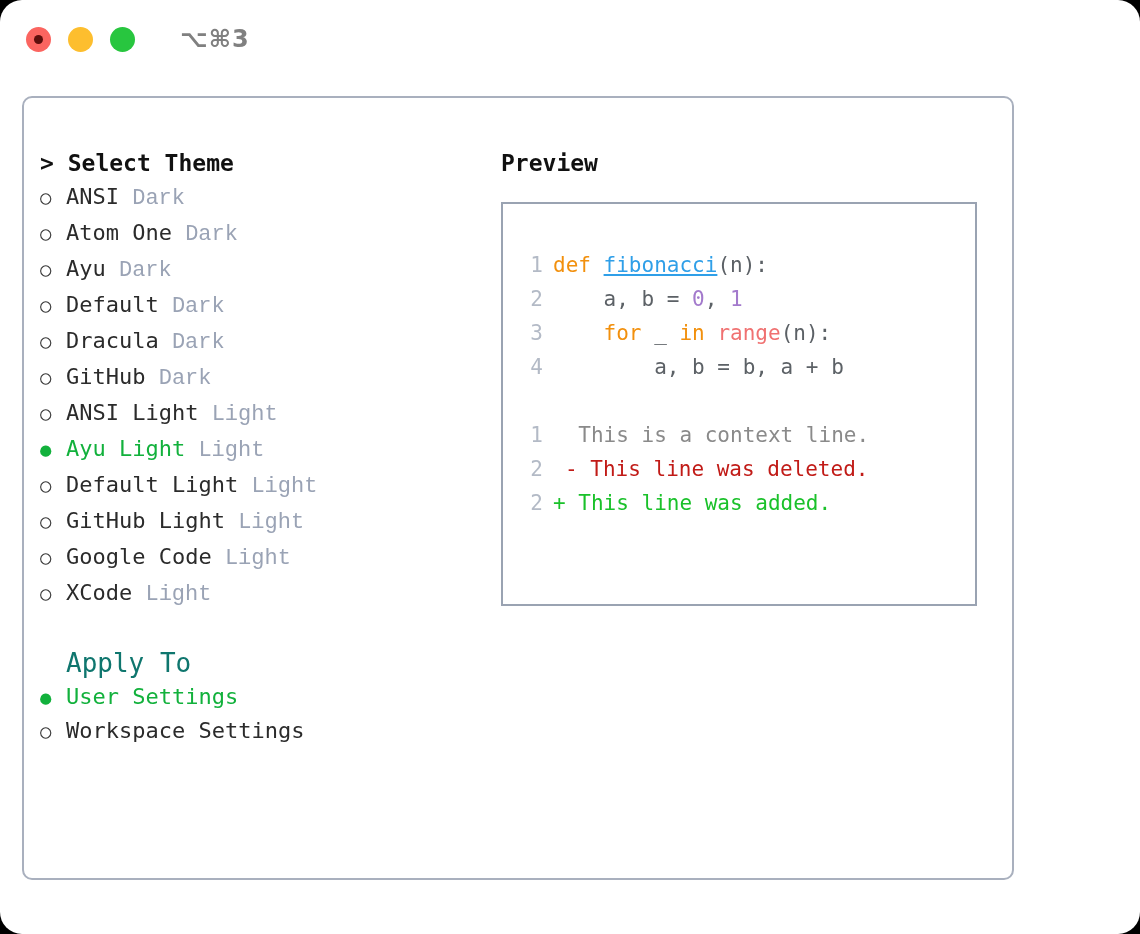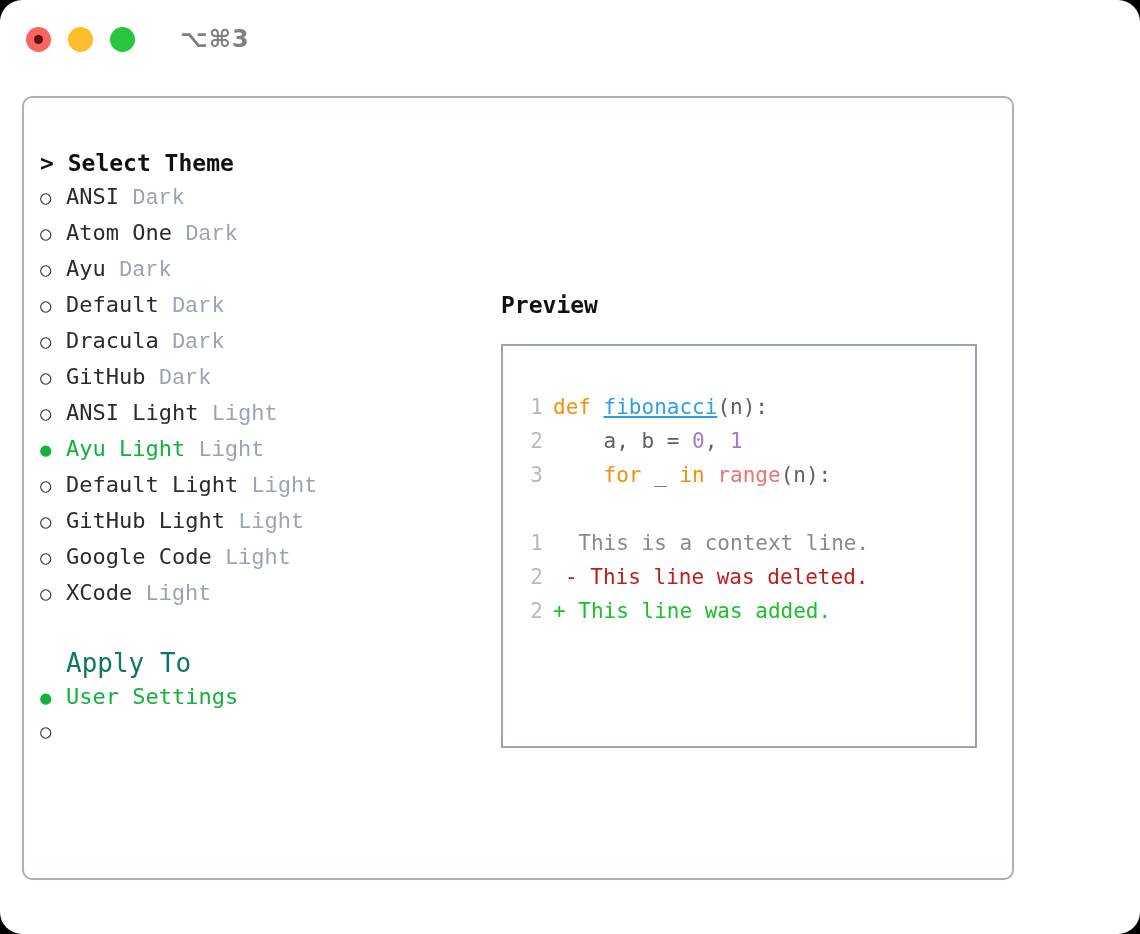--- a/index.html
+++ b/index.html
@@ -73,21 +73,20 @@
     height: 784px;
     border: 2px solid #a9b0be;
     border-radius: 10px;
     box-sizing: border-box;
     background: #ffffff;
   }
 
   .columns {
     display: flex;
     padding: 48px 0 0 0;
-    align-items: flex-end;
   }
   .col-left {
     width: 455px;
     padding-left: 16px;
     box-sizing: border-box;
   }
   .col-right {
     flex: 1;
     padding-left: 22px;
     box-sizing: border-box;
@@ -216,33 +215,34 @@
             <div class="theme-row"><span class="marker">○</span><span class="theme-name">Google Code</span><span class="theme-kind"> Light</span></div>
             <div class="theme-row"><span class="marker">○</span><span class="theme-name">XCode</span><span class="theme-kind"> Light</span></div>
           </div>
 
         <div class="section-gap"></div>
 
         <div class="apply-heading">Apply To</div>
 
         <div id="apply-list">
             <div class="apply-row selected"><span class="marker on">●</span><span class="apply-label">User Settings</span></div>
-            <div class="apply-row"><span class="marker">○</span></div>
+            <div class="apply-row"><span class="marker">○</span><span class="apply-label">Workspace Settings</span></div>
           </div>
 
       </div>
 
       <div class="col-right">
         <div class="panel-heading">Preview</div>
 
         <div class="preview-box">
           <div id="code-sample">
               <div class="code-line"><span class="lineno">1</span><span class="tok-kw">def </span><span class="tok-fn">fibonacci</span><span class="tok-plain">(n):</span></div>
               <div class="code-line"><span class="lineno">2</span><span class="tok-plain">    a, b = </span><span class="tok-num">0</span><span class="tok-plain">, </span><span class="tok-num">1</span></div>
               <div class="code-line"><span class="lineno">3</span><span class="tok-plain">    </span><span class="tok-kw">for</span><span class="tok-plain"> _ </span><span class="tok-kw">in</span><span class="tok-plain"> </span><span class="tok-call">range</span><span class="tok-plain">(n):</span></div>
+              <div class="code-line"><span class="lineno">4</span><span class="tok-plain">        a, b = b, a + b</span></div>
             </div>
           <div class="blank-line"></div>
           <div id="diff-sample">
               <div class="code-line"><span class="lineno">1</span><span class="tok-ctx">  This is a context line.</span></div>
               <div class="code-line"><span class="lineno">2</span><span class="tok-del">- This line was deleted.</span></div>
               <div class="code-line"><span class="lineno">2</span><span class="tok-add">+ This line was added.</span></div>
             </div>
         </div>
       </div>
 

